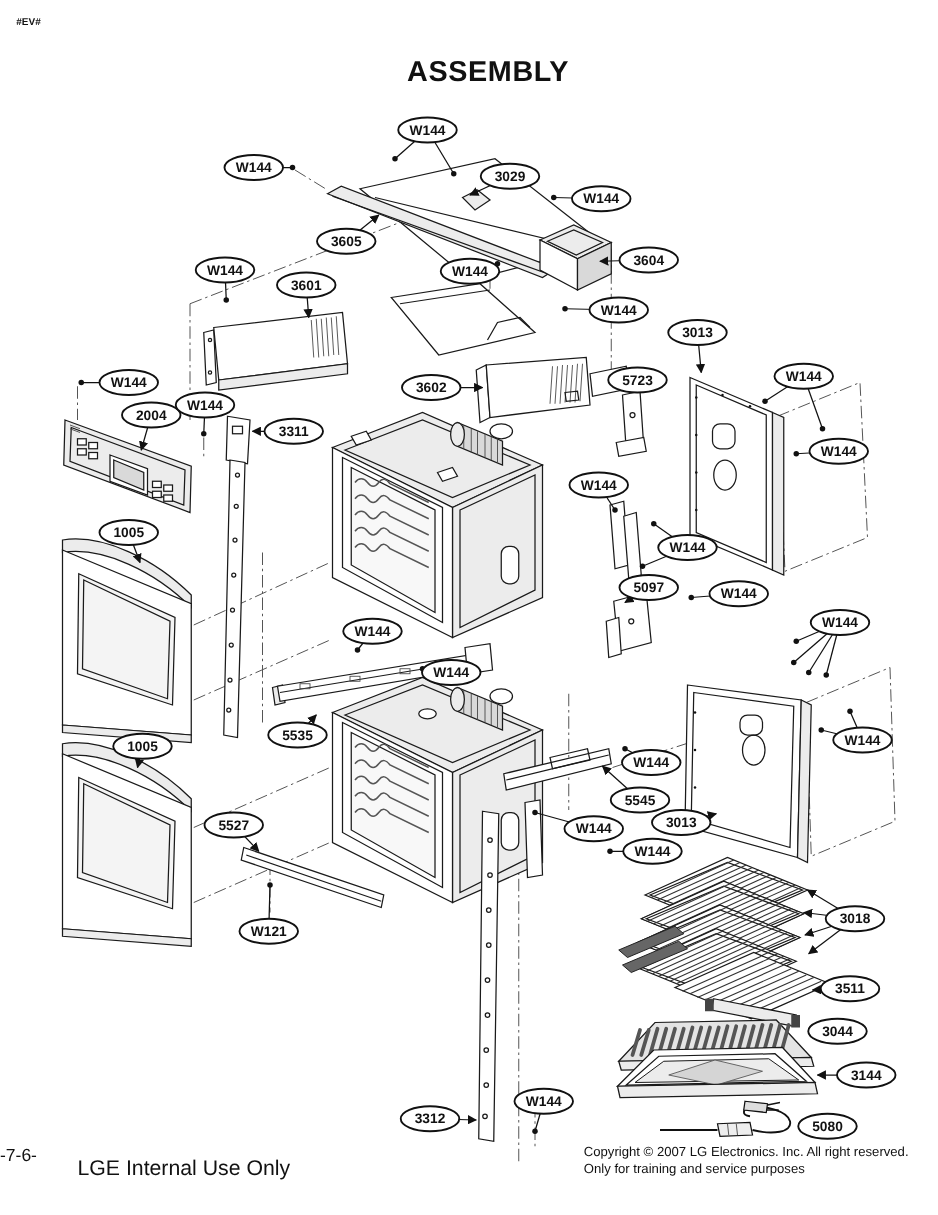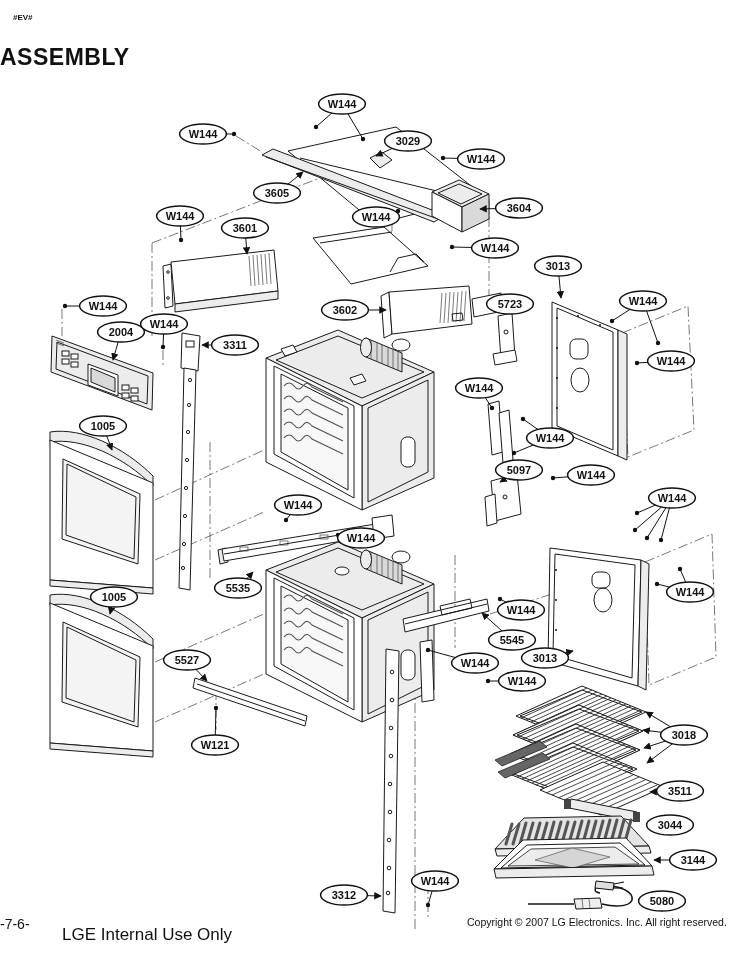--- a/index.html
+++ b/index.html
@@ -1,20 +1,20 @@
 <!DOCTYPE html>
 <html><head>
 <meta charset="utf-8">
 <style>
   html,body{margin:0;padding:0;background:#fff;}
   .page{position:relative;width:750px;height:972px;background:#ffffff;overflow:hidden;
         font-family:"Liberation Sans",sans-serif;color:#111;}
   .corner-mark{position:absolute;left:13px;top:13px;font-size:8px;font-weight:bold;}
-  .page-title{position:absolute;left:0;right:0;top:44px;
-              font-size:23px;font-weight:bold;letter-spacing:.5px;}
+  .page-title{position:absolute;left:0;right:0;top:44px;text-align:center;
+              font-size:23px;font-weight:bold;letter-spacing:.5px;padding-left:31px;}
   .footer-left{position:absolute;left:62px;top:925px;font-size:17px;}
   .page-number{position:absolute;left:0;right:0;top:916px;font-size:14px;}
   .copyright{position:absolute;left:467px;top:916px;font-size:10.5px;line-height:13px;}
   svg#diagram{position:absolute;left:0;top:0;}
   .fw{fill:#ffffff;stroke:#1a1a1a;stroke-width:1;}
   .fl{fill:#ececec;stroke:#1a1a1a;stroke-width:1;}
   .fd{fill:#d9d9d9;stroke:#1a1a1a;stroke-width:1;}
   .ln{fill:none;stroke:#1a1a1a;stroke-width:1;}
   .thin{fill:none;stroke:#444;stroke-width:.7;}
   .dash{fill:none;stroke:#555;stroke-width:.8;stroke-dasharray:10 3 2 3;}
@@ -629,14 +629,15 @@
           <ellipse cx="662" cy="901" rx="23.4" ry="10" class="callout-bubble"></ellipse>
           <text x="662" y="904.8" class="callout-text">5080</text>
         </g>
       </g>
   </svg>
 
   <div class="footer-left">LGE Internal Use Only</div>
   <div class="page-number">-7-6-</div>
   <div class="copyright">
     <div>Copyright © 2007 LG Electronics. Inc. All right reserved.</div>
+    <div>Only for training and service purposes</div>
   </div>
 </div>
 
 </body></html>

